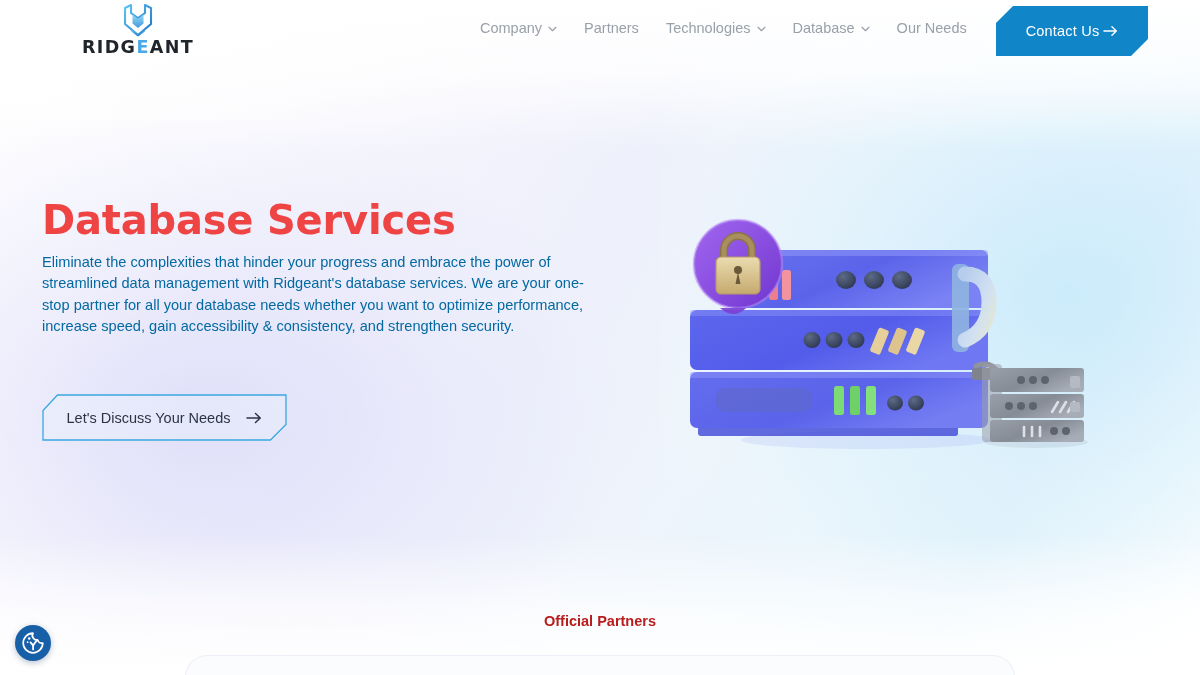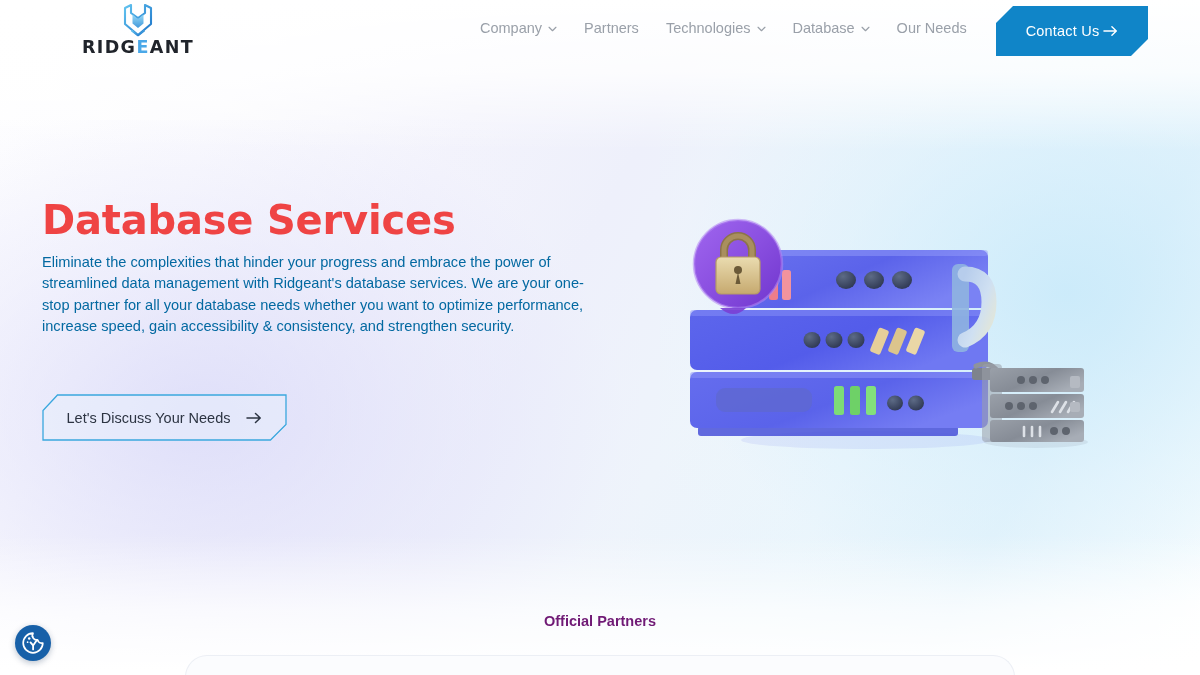--- a/index.html
+++ b/index.html
@@ -137,21 +137,21 @@
   .cta-arrow { position:relative; z-index:2; width:16px; height:12px; display:block; }
 
   
   .illus { position:absolute; left:676px; top:216px; width:420px; height:240px; z-index:15; }
   .illus svg { width:100%; height:100%; display:block; }
 
   
   .partners-title {
     position:absolute; left:0; top:613px; width:1200px;
     text-align:center;
-    font-size:14.5px; font-weight:600; color:#701a75;
+    font-size:14.5px; font-weight:600; color:#b91c1c;
     z-index:20;
   }
   .partners-card {
     position:absolute; left:185px; top:655px;
     width:830px; height:40px;
     background:#fbfcfe;
     border:1px solid #eceff5;
     border-bottom:none;
     border-radius:22px 22px 0 0;
     z-index:18;

